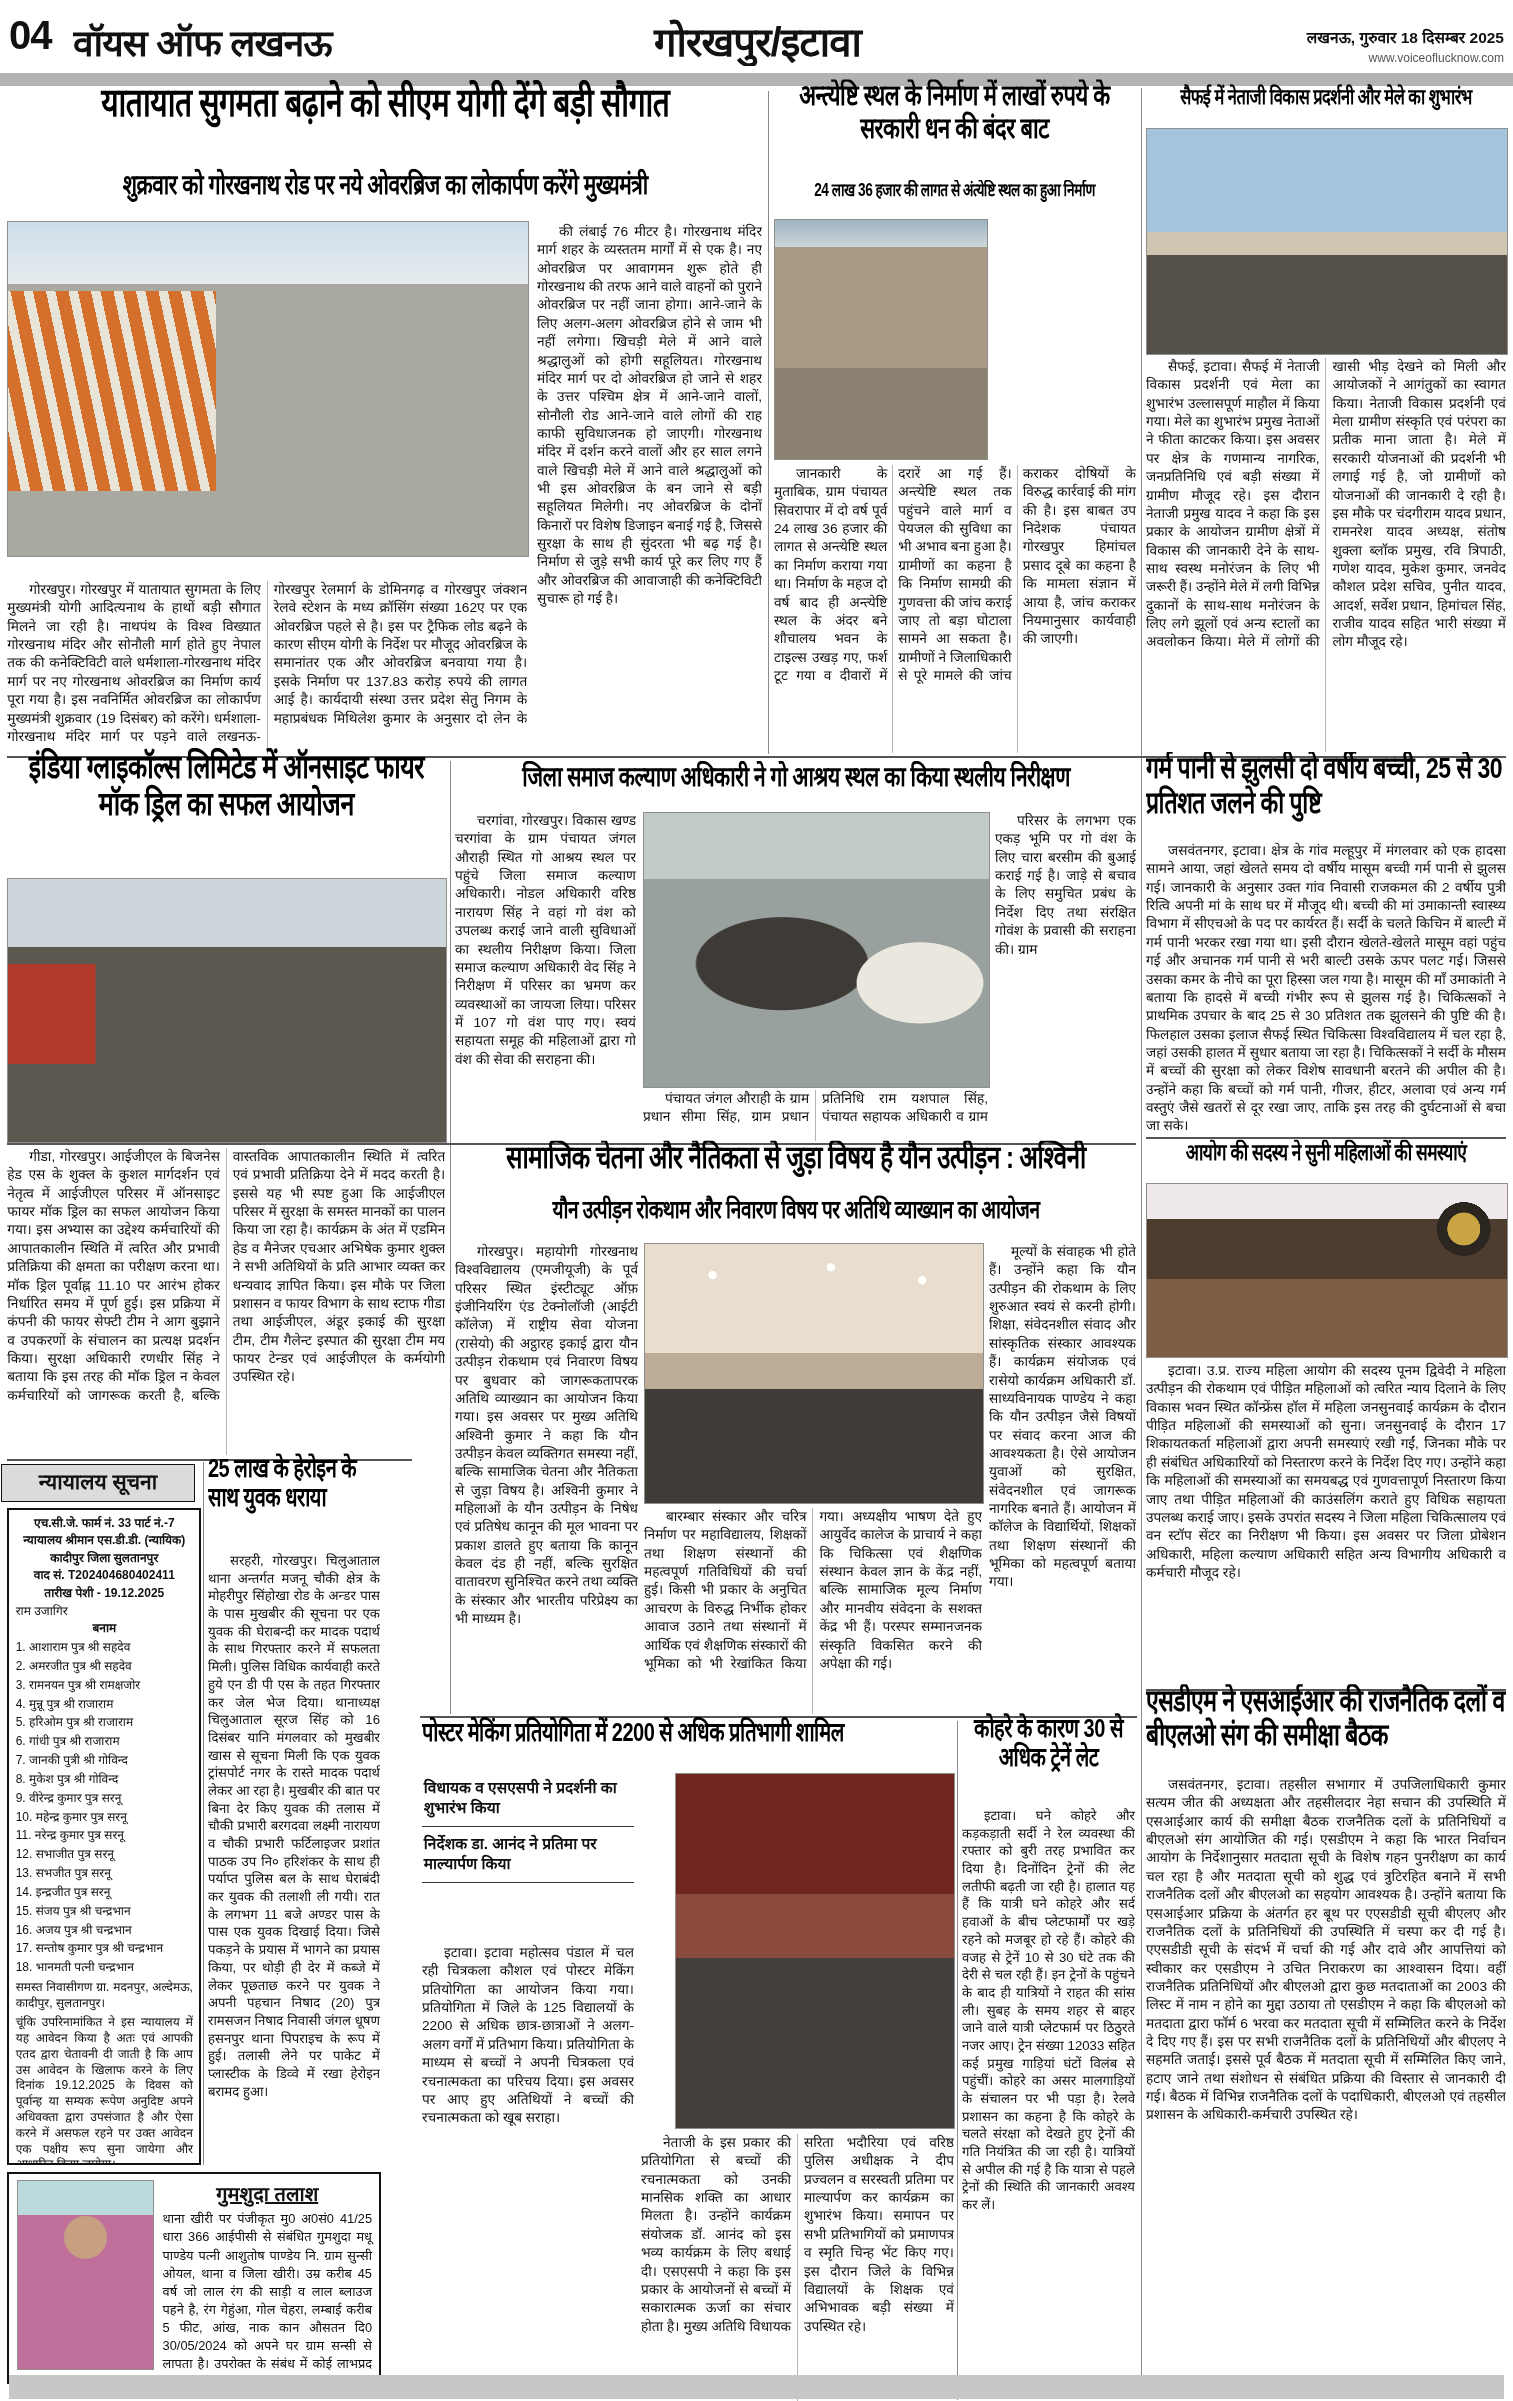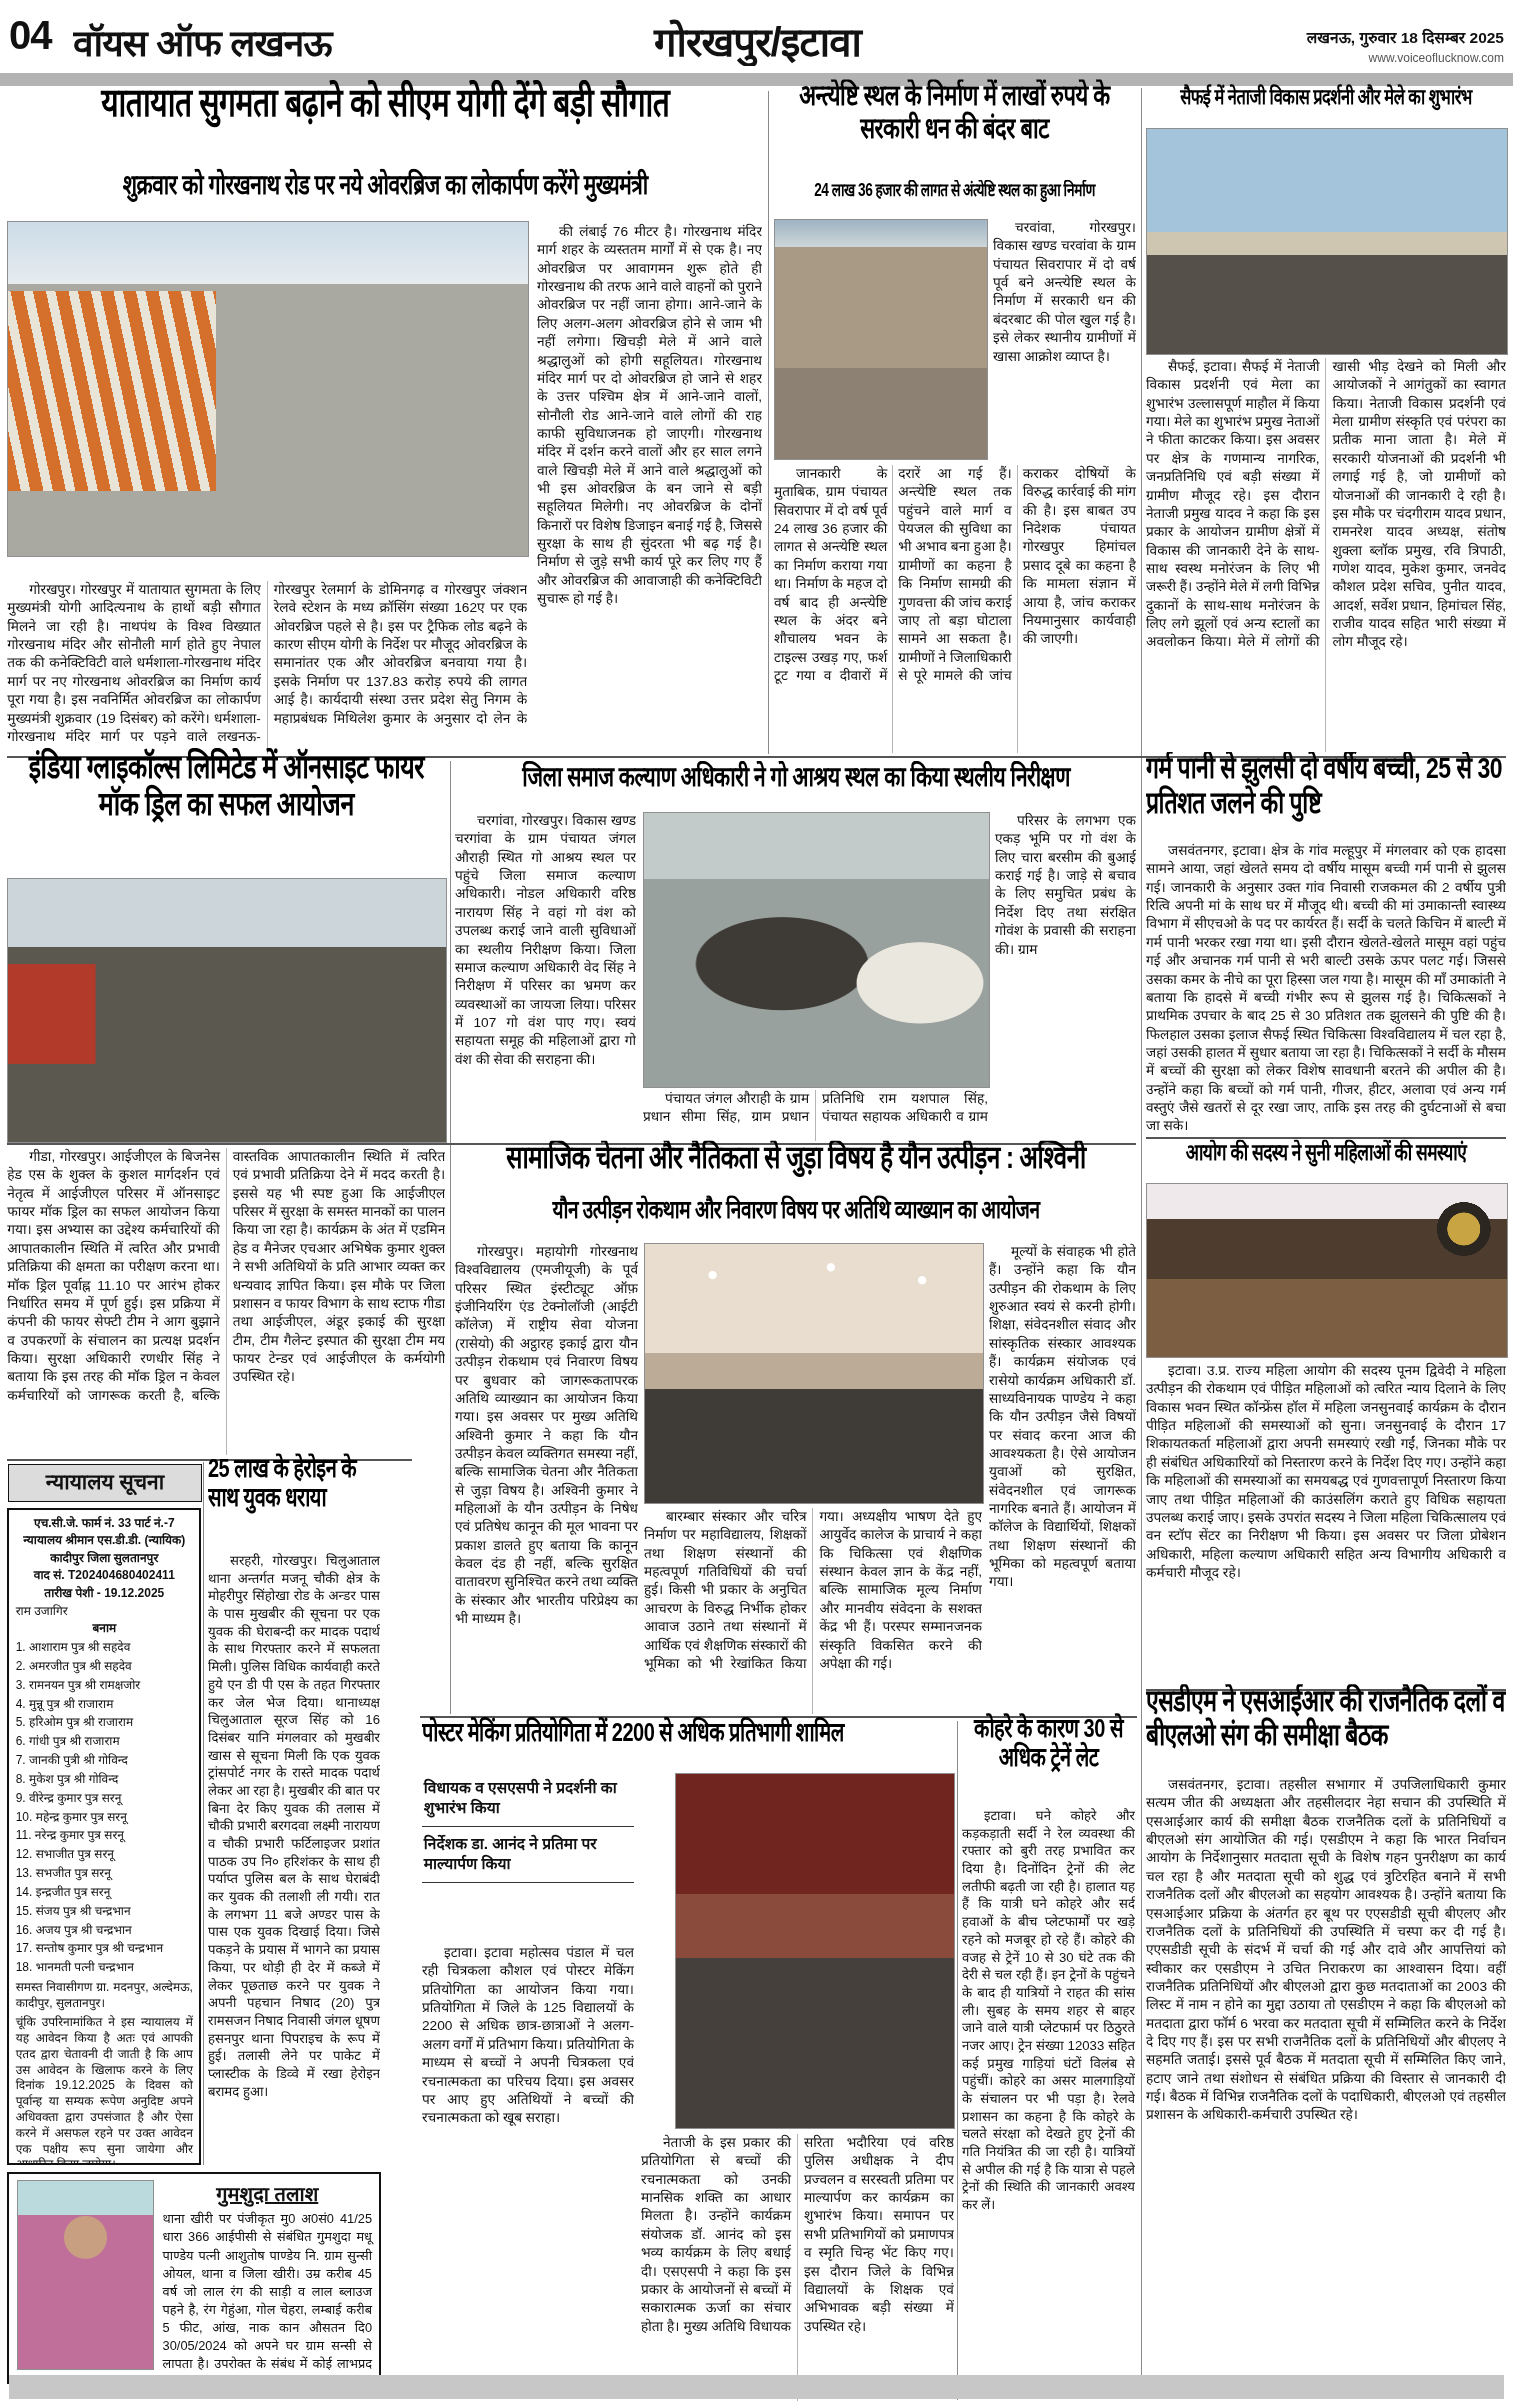--- a/index.html
+++ b/index.html
@@ -82,21 +82,20 @@
   <div class="b hl tall center nowrap" style="left:7.3px;top:91px;width:756px;height:69px;font-size:30px;">यातायात सुगमता बढ़ाने को सीएम योगी देंगे बड़ी सौगात</div>
   <div class="b hl tall center nowrap" style="left:7.3px;top:175px;width:756px;height:40px;font-size:21px;">शुक्रवार को गोरखनाथ रोड पर नये ओवरब्रिज का लोकार्पण करेंगे मुख्यमंत्री</div>
   <div class="ph ph-bridge" style="left:7.3px;top:221px;width:520px;height:334px;"></div>
   <div class="b body just" style="left:537px;top:223px;width:225px;height:531px;">की लंबाई 76 मीटर है। गोरखनाथ मंदिर मार्ग शहर के व्यस्ततम मार्गों में से एक है। नए ओवरब्रिज पर आवागमन शुरू होते ही गोरखनाथ की तरफ आने वाले वाहनों को पुराने ओवरब्रिज पर नहीं जाना होगा। आने-जाने के लिए अलग-अलग ओवरब्रिज होने से जाम भी नहीं लगेगा। खिचड़ी मेले में आने वाले श्रद्धालुओं को होगी सहूलियत। गोरखनाथ मंदिर मार्ग पर दो ओवरब्रिज हो जाने से शहर के उत्तर पश्चिम क्षेत्र में आने-जाने वालों, सोनौली रोड आने-जाने वाले लोगों की राह काफी सुविधाजनक हो जाएगी। गोरखनाथ मंदिर में दर्शन करने वालों और हर साल लगने वाले खिचड़ी मेले में आने वाले श्रद्धालुओं को भी इस ओवरब्रिज के बन जाने से बड़ी सहूलियत मिलेगी। नए ओवरब्रिज के दोनों किनारों पर विशेष डिजाइन बनाई गई है, जिससे सुरक्षा के साथ ही सुंदरता भी बढ़ गई है। निर्माण से जुड़े सभी कार्य पूरे कर लिए गए हैं और ओवरब्रिज की आवाजाही की कनेक्टिविटी सुचारू हो गई है।</div>
   <div class="b body just cols2" style="left:7.3px;top:581px;width:520px;height:173px;">गोरखपुर। गोरखपुर में यातायात सुगमता के लिए मुख्यमंत्री योगी आदित्यनाथ के हाथों बड़ी सौगात मिलने जा रही है। नाथपंथ के विश्व विख्यात गोरखनाथ मंदिर और सोनौली मार्ग होते हुए नेपाल तक की कनेक्टिविटी वाले धर्मशाला-गोरखनाथ मंदिर मार्ग पर नए गोरखनाथ ओवरब्रिज का निर्माण कार्य पूरा गया है। इस नवनिर्मित ओवरब्रिज का लोकार्पण मुख्यमंत्री शुक्रवार (19 दिसंबर) को करेंगे। धर्मशाला-गोरखनाथ मंदिर मार्ग पर पड़ने वाले लखनऊ-गोरखपुर रेलमार्ग के डोमिनगढ़ व गोरखपुर जंक्शन रेलवे स्टेशन के मध्य क्रॉसिंग संख्या 162ए पर एक ओवरब्रिज पहले से है। इस पर ट्रैफिक लोड बढ़ने के कारण सीएम योगी के निर्देश पर मौजूद ओवरब्रिज के समानांतर एक और ओवरब्रिज बनवाया गया है। इसके निर्माण पर 137.83 करोड़ रुपये की लागत आई है। कार्यदायी संस्था उत्तर प्रदेश सेतु निगम के महाप्रबंधक मिथिलेश कुमार के अनुसार दो लेन के नए ओवरब्रिज की कुल लंबाई 600.653 मीटर और चौड़ाई 7.50 मीटर है। इसमें रेलवे भाग</div>
 
   <div class="vrule" style="left:768px;top:91px;height:663px;"></div>
   <div class="b hl tall center" style="left:774px;top:93px;width:361px;height:84px;font-size:22px;">अन्त्येष्टि स्थल के निर्माण में लाखों रुपये के सरकारी धन की बंदर बाट</div>
   <div class="b hl tall center nowrap" style="left:774px;top:184px;width:361px;height:25.6px;font-size:13.7px;">24 लाख 36 हजार की लागत से अंत्येष्टि स्थल का हुआ निर्माण</div>
   <div class="ph ph-ruin" style="left:774px;top:219px;width:212px;height:239px;"></div>
-  <div class="b body just" style="left:993px;top:219px;width:143px;height:239px;">चरवांवा, गोरखपुर। विकास खण्ड चरवांवा के ग्राम पंचायत सिवरापार में दो वर्ष पूर्व बने अन्त्येष्टि स्थल के निर्माण में सरकारी धन की बंदरबाट की पोल खुल गई है। इसे लेकर स्थानीय ग्रामीणों में खासा आक्रोश व्याप्त है।</div>
   <div class="b body just cols3" style="left:774px;top:465px;width:362px;height:288px;">जानकारी के मुताबिक, ग्राम पंचायत सिवरापार में दो वर्ष पूर्व 24 लाख 36 हजार की लागत से अन्त्येष्टि स्थल का निर्माण कराया गया था। निर्माण के महज दो वर्ष बाद ही अन्त्येष्टि स्थल के अंदर बने शौचालय भवन के टाइल्स उखड़ गए, फर्श टूट गया व दीवारों में दरारें आ गई हैं। अन्त्येष्टि स्थल तक पहुंचने वाले मार्ग व पेयजल की सुविधा का भी अभाव बना हुआ है। ग्रामीणों का कहना है कि निर्माण सामग्री की गुणवत्ता की जांच कराई जाए तो बड़ा घोटाला सामने आ सकता है। ग्रामीणों ने जिलाधिकारी से पूरे मामले की जांच कराकर दोषियों के विरुद्ध कार्रवाई की मांग की है। इस बाबत उप निदेशक पंचायत गोरखपुर हिमांचल प्रसाद दूबे का कहना है कि मामला संज्ञान में आया है, जांच कराकर नियमानुसार कार्यवाही की जाएगी।</div>
 
   <div class="vrule" style="left:1141px;top:88px;height:2300px;"></div>
   <div class="b hl tall center nowrap" style="left:1146px;top:89px;width:360px;height:33px;font-size:16.4px;">सैफई में नेताजी विकास प्रदर्शनी और मेले का शुभारंभ</div>
   <div class="ph ph-crowd" style="left:1146px;top:128px;width:360px;height:225px;"></div>
   <div class="b body just cols2" style="left:1146px;top:358px;width:360px;height:394px;">सैफई, इटावा। सैफई में नेताजी विकास प्रदर्शनी एवं मेला का शुभारंभ उल्लासपूर्ण माहौल में किया गया। मेले का शुभारंभ प्रमुख नेताओं ने फीता काटकर किया। इस अवसर पर क्षेत्र के गणमान्य नागरिक, जनप्रतिनिधि एवं बड़ी संख्या में ग्रामीण मौजूद रहे। इस दौरान नेताजी प्रमुख यादव ने कहा कि इस प्रकार के आयोजन ग्रामीण क्षेत्रों में विकास की जानकारी देने के साथ-साथ स्वस्थ मनोरंजन के लिए भी जरूरी हैं। उन्होंने मेले में लगी विभिन्न दुकानों के साथ-साथ मनोरंजन के लिए लगे झूलों एवं अन्य स्टालों का अवलोकन किया। मेले में लोगों की खासी भीड़ देखने को मिली और आयोजकों ने आगंतुकों का स्वागत किया। नेताजी विकास प्रदर्शनी एवं मेला ग्रामीण संस्कृति एवं परंपरा का प्रतीक माना जाता है। मेले में सरकारी योजनाओं की प्रदर्शनी भी लगाई गई है, जो ग्रामीणों को योजनाओं की जानकारी दे रही है। इस मौके पर चंदगीराम यादव प्रधान, रामनरेश यादव अध्यक्ष, संतोष शुक्ला ब्लॉक प्रमुख, रवि त्रिपाठी, गणेश यादव, मुकेश कुमार, जनवेद कौशल प्रदेश सचिव, पुनीत यादव, आदर्श, सर्वेश प्रधान, हिमांचल सिंह, राजीव यादव सहित भारी संख्या में लोग मौजूद रहे।</div>
 
   <div class="hrule" style="left:7.3px;top:756px;width:1499px;"></div>
 
   <div class="b hl tall center" style="left:7.3px;top:765px;width:438px;height:106px;font-size:25px;">इंडिया ग्लाइकॉल्स लिमिटेड में ऑनसाइट फायर मॉक ड्रिल का सफल आयोजन</div>
@@ -129,21 +128,21 @@
 
   <div class="b hl tall center nowrap" style="left:455px;top:1148px;width:682px;height:46px;font-size:24px;">सामाजिक चेतना और नैतिकता से जुड़ा विषय है यौन उत्पीड़न : अश्विनी</div>
   <div class="b hl tall center nowrap" style="left:455px;top:1201px;width:682px;height:35px;font-size:19px;">यौन उत्पीड़न रोकथाम और निवारण विषय पर अतिथि व्याख्यान का आयोजन</div>
   <div class="b body just" style="left:455px;top:1243px;width:183px;height:471px;">गोरखपुर। महायोगी गोरखनाथ विश्वविद्यालय (एमजीयूजी) के पूर्व परिसर स्थित इंस्टीट्यूट ऑफ़ इंजीनियरिंग एंड टेक्नोलॉजी (आईटी कॉलेज) में राष्ट्रीय सेवा योजना (रासेयो) की अट्ठारह इकाई द्वारा यौन उत्पीड़न रोकथाम एवं निवारण विषय पर बुधवार को जागरूकतापरक अतिथि व्याख्यान का आयोजन किया गया। इस अवसर पर मुख्य अतिथि अश्विनी कुमार ने कहा कि यौन उत्पीड़न केवल व्यक्तिगत समस्या नहीं, बल्कि सामाजिक चेतना और नैतिकता से जुड़ा विषय है। अश्विनी कुमार ने महिलाओं के यौन उत्पीड़न के निषेध एवं प्रतिषेध कानून की मूल भावना पर प्रकाश डालते हुए बताया कि कानून केवल दंड ही नहीं, बल्कि सुरक्षित वातावरण सुनिश्चित करने तथा व्यक्ति के संस्कार और भारतीय परिप्रेक्ष्य का भी माध्यम है।</div>
   <div class="ph ph-hall" style="left:644px;top:1243px;width:338px;height:259px;"></div>
   <div class="b body just cols2" style="left:644px;top:1508px;width:338px;height:206px;">बारम्बार संस्कार और चरित्र निर्माण पर महाविद्यालय, शिक्षकों तथा शिक्षण संस्थानों की महत्वपूर्ण गतिविधियों की चर्चा हुई। किसी भी प्रकार के अनुचित आचरण के विरुद्ध निर्भीक होकर आवाज उठाने तथा संस्थानों में आर्थिक एवं शैक्षणिक संस्कारों की भूमिका को भी रेखांकित किया गया। अध्यक्षीय भाषण देते हुए आयुर्वेद कालेज के प्राचार्य ने कहा कि चिकित्सा एवं शैक्षणिक संस्थान केवल ज्ञान के केंद्र नहीं, बल्कि सामाजिक मूल्य निर्माण और मानवीय संवेदना के सशक्त केंद्र भी हैं। परस्पर सम्मानजनक संस्कृति विकसित करने की अपेक्षा की गई।</div>
   <div class="b body just" style="left:989px;top:1243px;width:147px;height:471px;">मूल्यों के संवाहक भी होते हैं। उन्होंने कहा कि यौन उत्पीड़न की रोकथाम के लिए शुरुआत स्वयं से करनी होगी। शिक्षा, संवेदनशील संवाद और सांस्कृतिक संस्कार आवश्यक हैं। कार्यक्रम संयोजक एवं रासेयो कार्यक्रम अधिकारी डॉ. साध्यविनायक पाण्डेय ने कहा कि यौन उत्पीड़न जैसे विषयों पर संवाद करना आज की आवश्यकता है। ऐसे आयोजन युवाओं को सुरक्षित, संवेदनशील एवं जागरूक नागरिक बनाते हैं। आयोजन में कॉलेज के विद्यार्थियों, शिक्षकों तथा शिक्षण संस्थानों की भूमिका को महत्वपूर्ण बताया गया।</div>
 
   <div class="hrule" style="left:7.3px;top:1459px;width:405px;"></div>
 
-  <div class="b court-head center" style="left:8px;top:1464px;width:194px;height:38px;">न्यायालय सूचना</div>
+  <div class="b court-head center" style="left:1px;top:1464px;width:194px;height:38px;">न्यायालय सूचना</div>
   <div class="b court-box" style="left:7.3px;top:1508px;width:194px;height:657px;">
     <div class="cline">एच.सी.जे. फार्म नं. 33 पार्ट नं.-7</div>
     <div class="cline">न्यायालय श्रीमान एस.डी.डी. (न्यायिक)</div>
     <div class="cline">कादीपुर जिला सुलतानपुर</div>
     <div class="cline">वाद सं. T202404680402411</div>
     <div class="cline">तारीख पेशी - 19.12.2025</div>
     <div class="cpet">राम उजागिर</div>
     <div class="cline">बनाम</div>
     <div class="clist">1. आशाराम पुत्र श्री सहदेव</div>
     <div class="clist">2. अमरजीत पुत्र श्री सहदेव</div>

